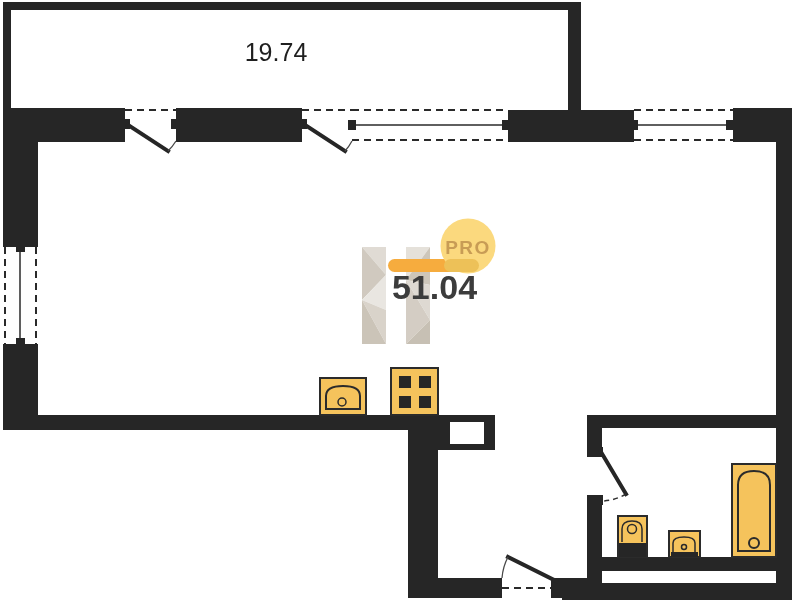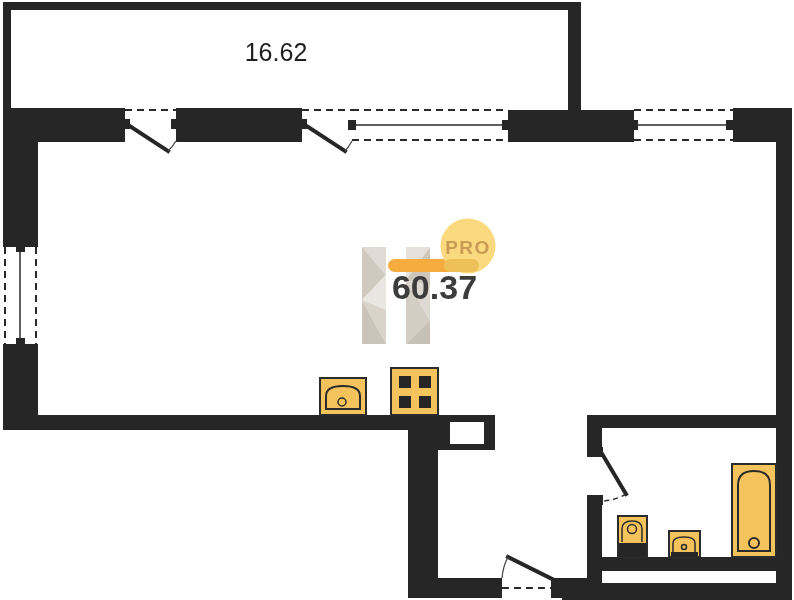--- a/index.html
+++ b/index.html
@@ -159,15 +159,15 @@
       <polygon points="430,320 430,344 406,344" fill="#C5BDB0"></polygon>
     </g>
     <g>
       <rect x="388" y="259" width="90" height="13" rx="6.5" fill="var(--logo_bar,#F6AC3E)"></rect>
       <circle cx="468" cy="246" r="27.5" fill="var(--logo_circle,#FBD97E)"></circle>
       <rect x="444" y="259" width="35" height="13" rx="6.5" fill="var(--logo_bar_overlap,#EDC158)"></rect>
       <text class="pro-text" x="468" y="254" text-anchor="middle">PRO</text>
     </g>
   </svg>
 
-  <div class="lbl lbl-balcony">16.62</div>
-  <div class="lbl lbl-area">60.37</div>
+  <div class="lbl lbl-balcony">19.74</div>
+  <div class="lbl lbl-area">51.04</div>
 </div>
 
 </body></html>

